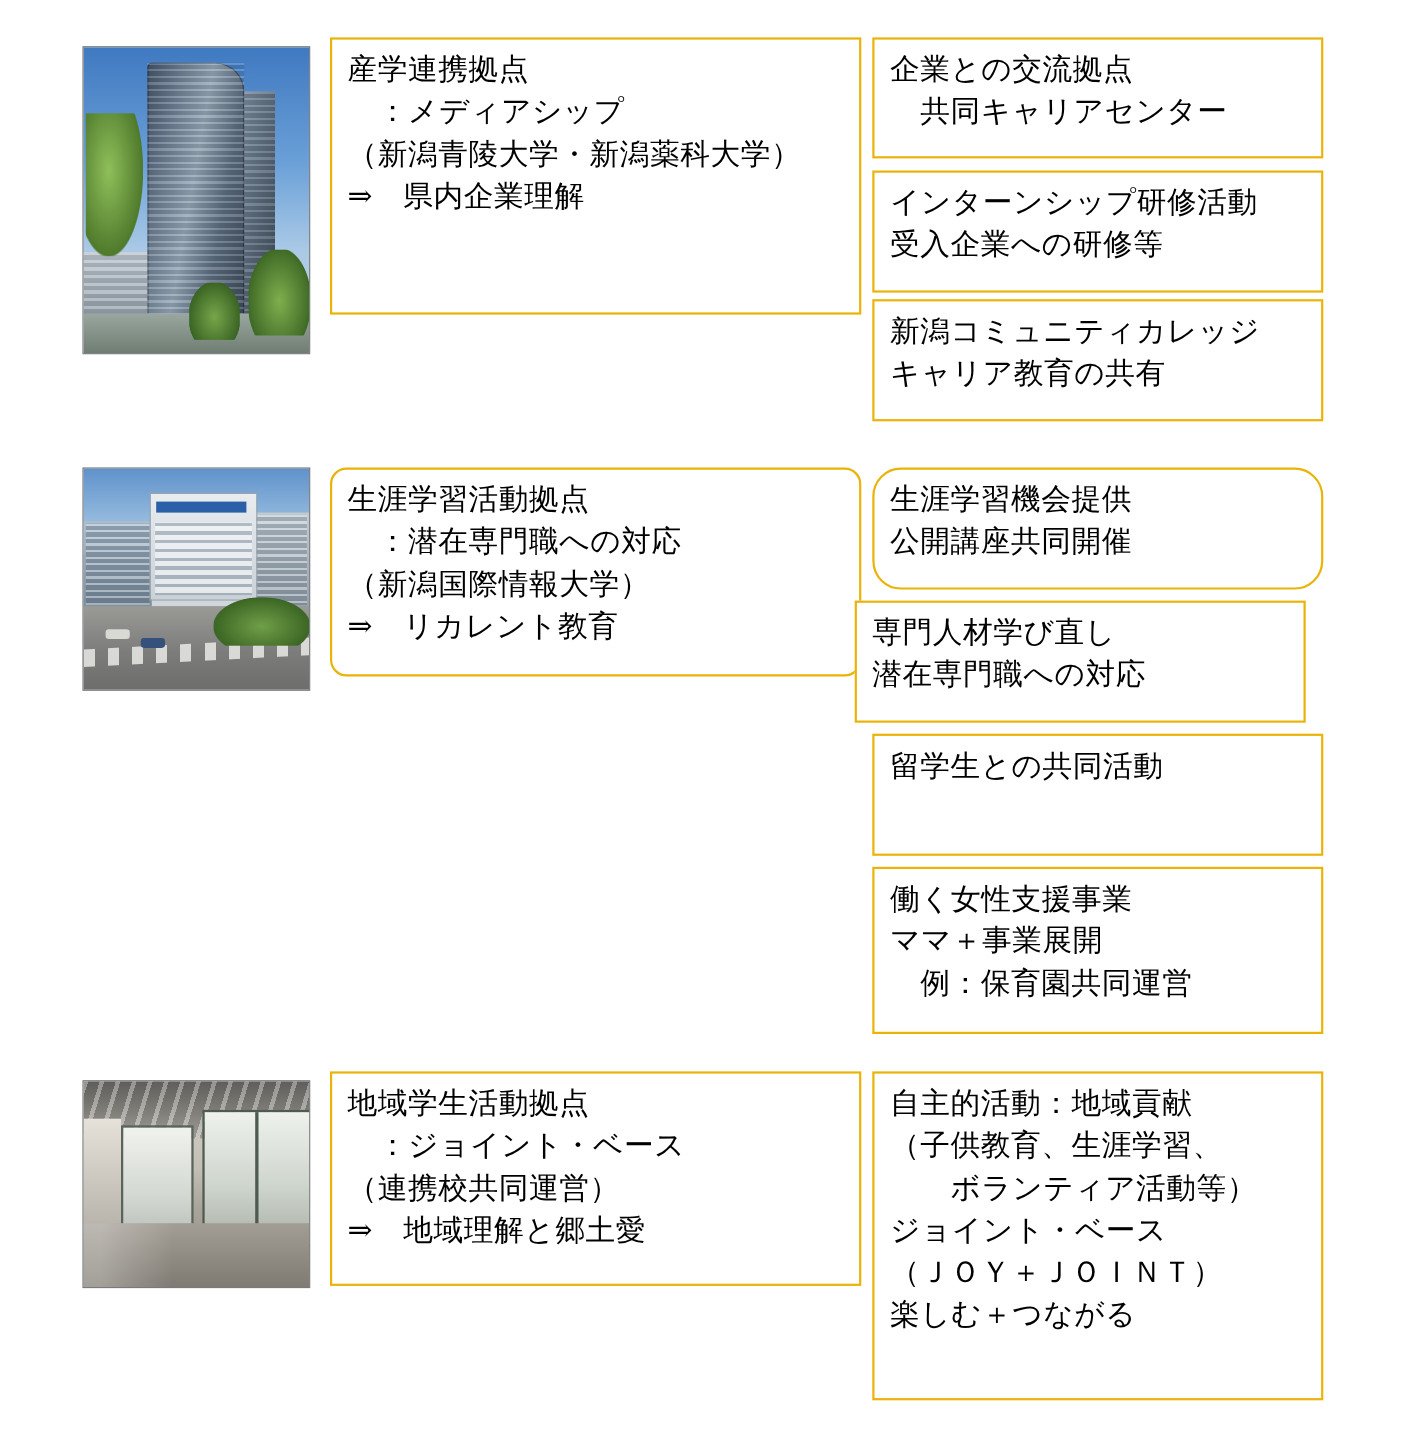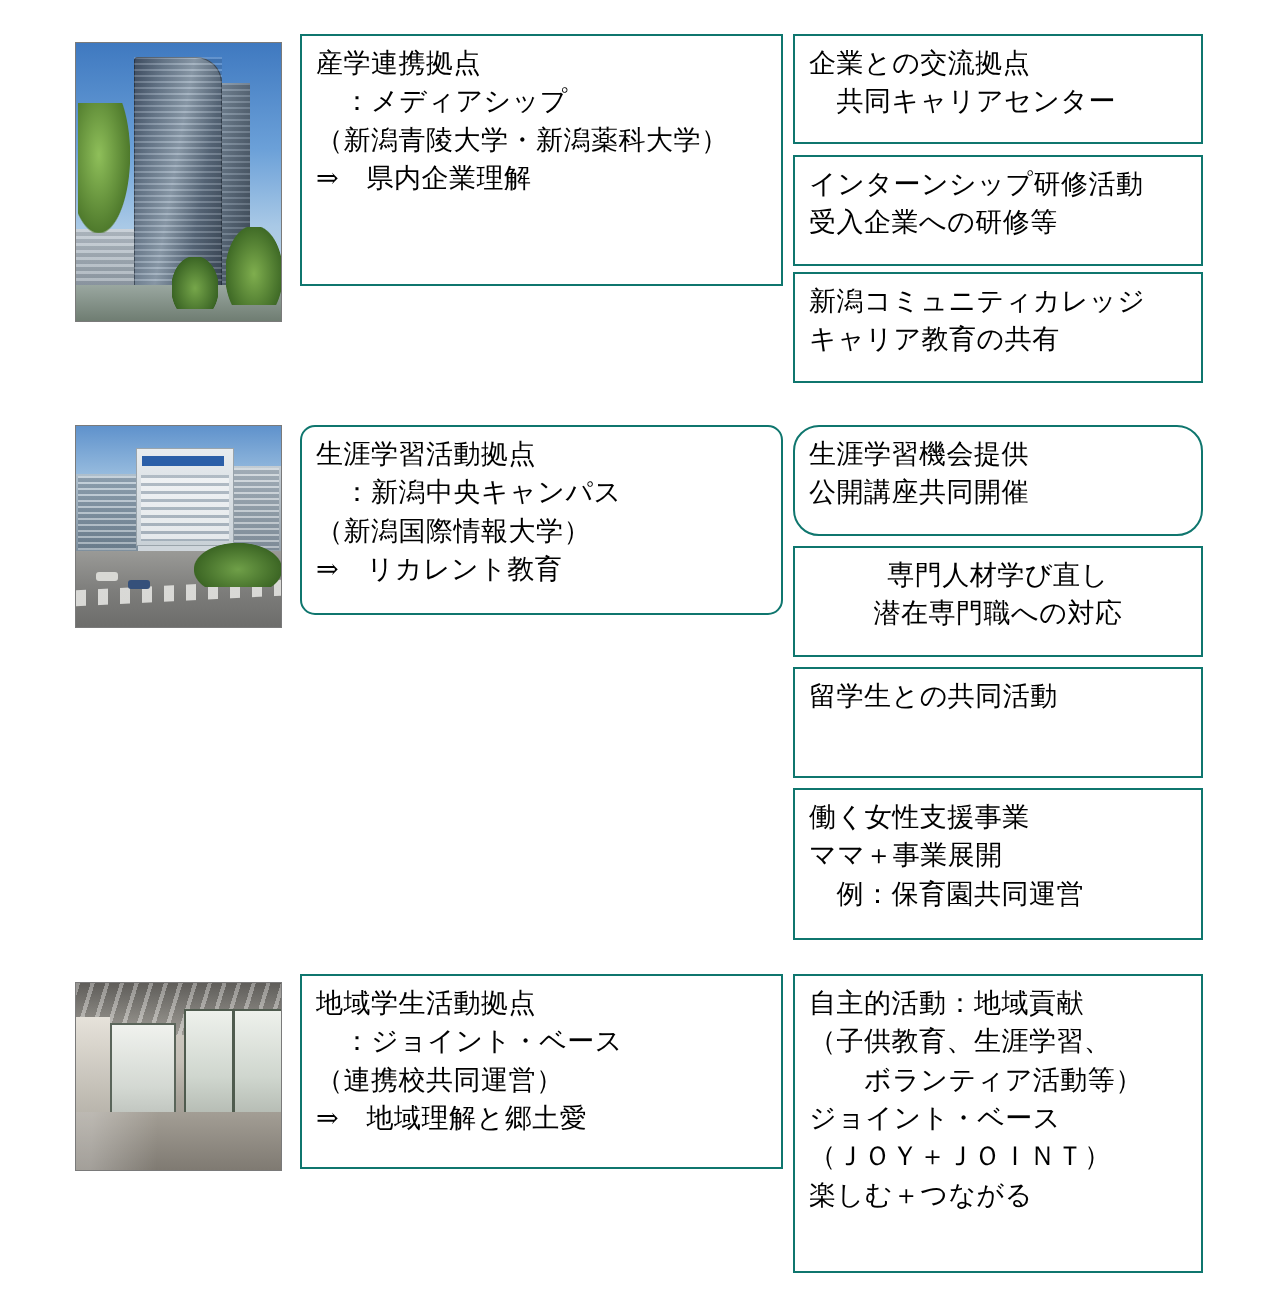--- a/index.html
+++ b/index.html
@@ -195,21 +195,21 @@
     background: linear-gradient(92deg, rgba(255,255,255,.28) 0 8%, rgba(255,255,255,0) 40%);
   }
   .p3-wall-l {
     position: absolute; left: 0; top: 34px; width: 34px; height: 104px;
     background: linear-gradient(180deg, #e6e2da 0%, #b5b1a8 100%);
   }
 
   
   .box {
     position: absolute;
-    border: 2px solid #0f766e;
+    border: 2px solid #eab308;
     box-sizing: border-box;
     background: #ffffff;
     padding: 8px 14px;
     line-height: 1.42;
   }
   .box .line {
     white-space: pre;
     font-size: 27px;
     letter-spacing: .5px;
   }
@@ -220,21 +220,21 @@
   .mid-1 { left: 300px; top: 34px;  width: 483px; height: 252px; }
   .mid-2 { left: 300px; top: 425px; width: 483px; height: 190px; border-radius: 15px; }
   .mid-3 { left: 300px; top: 974px; width: 483px; height: 195px; }
 
   
   .right-1 { left: 793px; top: 34px;  width: 410px; height: 110px; }
   .right-2 { left: 793px; top: 155px; width: 410px; height: 111px; }
   .right-3 { left: 793px; top: 272px; width: 410px; height: 111px; }
 
   .right-4 { left: 793px; top: 425px; width: 410px; height: 111px; border-radius: 26px; }
-  .right-5 { left: 793px; top: 546px; width: 410px; height: 111px; text-align: center; }
+  .right-5 { left: 777px; top: 546px; width: 410px; height: 111px; }
   .right-6 { left: 793px; top: 667px; width: 410px; height: 111px; }
   .right-7 { left: 793px; top: 788px; width: 410px; height: 152px; }
 
   .right-8 { left: 793px; top: 974px; width: 410px; height: 299px; }
 </style>
 </head>
 <body>
 
 <div class="photo photo-1">
   <div class="p1-sky"></div>
@@ -277,21 +277,21 @@
   <div class="p2-sign"></div>
   <div class="p2-road"></div>
   <div class="p2-crosswalk"></div>
   <div class="p2-greens"></div>
   <div class="p2-car"></div>
   <div class="p2-car b"></div>
 </div>
 
 <div class="box mid mid-2">
   <div class="line">生涯学習活動拠点</div>
-  <div class="line">　：新潟中央キャンパス</div>
+  <div class="line">　：潜在専門職への対応</div>
   <div class="line">（新潟国際情報大学）</div>
   <div class="line">⇒　リカレント教育</div>
 </div>
 
 <div class="box right right-4">
   <div class="line">生涯学習機会提供</div>
   <div class="line">公開講座共同開催</div>
 </div>
 
 <div class="box right right-5">

